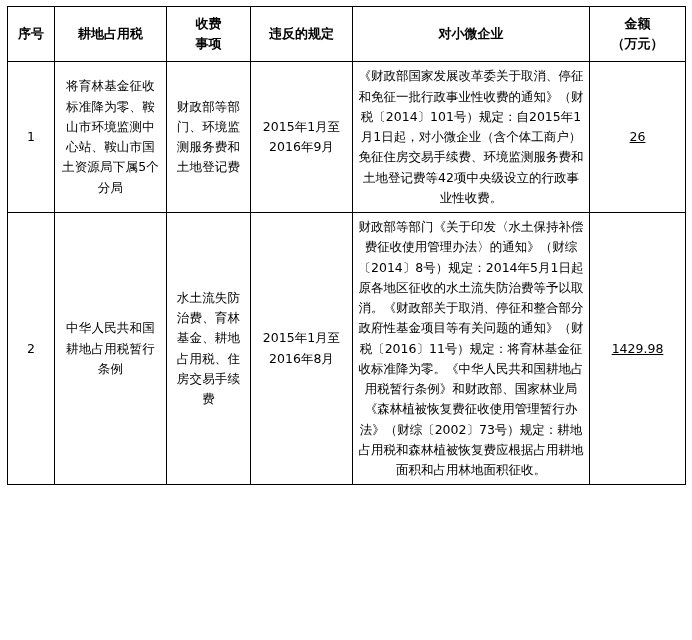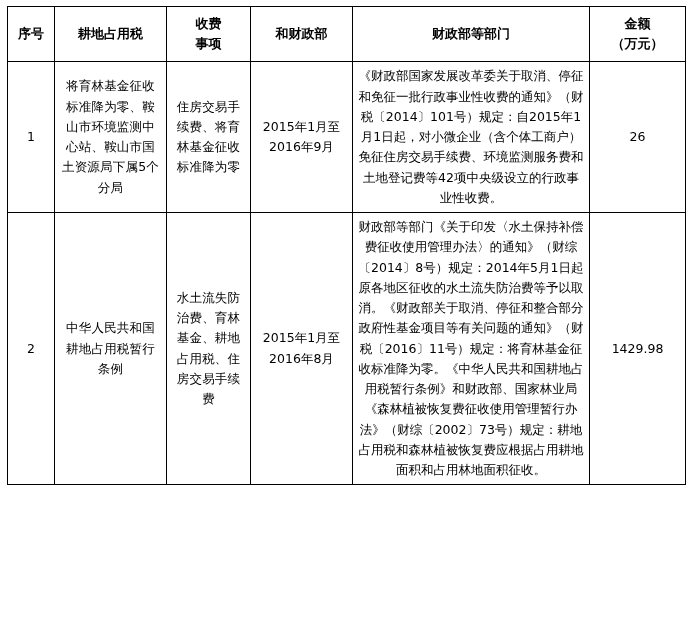--- a/index.html
+++ b/index.html
@@ -58,20 +58,21 @@
     text-align: center;
   }
   td.cell-rule {
     text-align: left;
     text-justify: inter-ideograph;
     text-align: justify;
     padding: 6px 6px 6px 7px;
   }
   td.cell-amount {
     text-align: center;
+    text-decoration: underline;
   }
   .hdr-two-line {
     display: block;
     line-height: 1.55;
   }
 </style>
 </head>
 <body>
 
 <div id="sheet">
@@ -90,36 +91,36 @@
           <span class="hdr-two-line">序号</span>
         </th>
         <th>
           <span class="hdr-two-line">耕地占用税</span>
         </th>
         <th>
           <span class="hdr-two-line">收费</span>
           <span class="hdr-two-line">事项</span>
         </th>
         <th>
-          <span class="hdr-two-line">和财政部</span>
+          <span class="hdr-two-line">违反的规定</span>
         </th>
         <th>
-          <span class="hdr-two-line">财政部等部门</span>
+          <span class="hdr-two-line">对小微企业</span>
         </th>
         <th>
           <span class="hdr-two-line">金额</span>
           <span class="hdr-two-line">（万元）</span>
         </th>
       </tr>
     </thead>
     <tbody>
       <tr>
         <td class="cell-no">1</td>
         <td class="cell-unit">将育林基金征收标准降为零、鞍山市环境监测中心站、鞍山市国土资源局下属5个分局</td>
-        <td class="cell-item">住房交易手续费、将育林基金征收标准降为零</td>
+        <td class="cell-item">财政部等部门、环境监测服务费和土地登记费</td>
         <td class="cell-time">2015年1月至2016年9月</td>
         <td class="cell-rule">《财政部国家发展改革委关于取消、停征和免征一批行政事业性收费的通知》（财税〔2014〕101号）规定：自2015年1月1日起，对小微企业（含个体工商户）免征住房交易手续费、环境监测服务费和土地登记费等42项中央级设立的行政事业性收费。</td>
         <td class="cell-amount">26</td>
       </tr>
       <tr>
         <td class="cell-no">2</td>
         <td class="cell-unit">中华人民共和国耕地占用税暂行条例</td>
         <td class="cell-item">水土流失防治费、育林基金、耕地占用税、住房交易手续费</td>
         <td class="cell-time">2015年1月至2016年8月</td>
         <td class="cell-rule">财政部等部门《关于印发〈水土保持补偿费征收使用管理办法〉的通知》（财综〔2014〕8号）规定：2014年5月1日起原各地区征收的水土流失防治费等予以取消。《财政部关于取消、停征和整合部分政府性基金项目等有关问题的通知》（财税〔2016〕11号）规定：将育林基金征收标准降为零。《中华人民共和国耕地占用税暂行条例》和财政部、国家林业局《森林植被恢复费征收使用管理暂行办法》（财综〔2002〕73号）规定：耕地占用税和森林植被恢复费应根据占用耕地面积和占用林地面积征收。</td>

